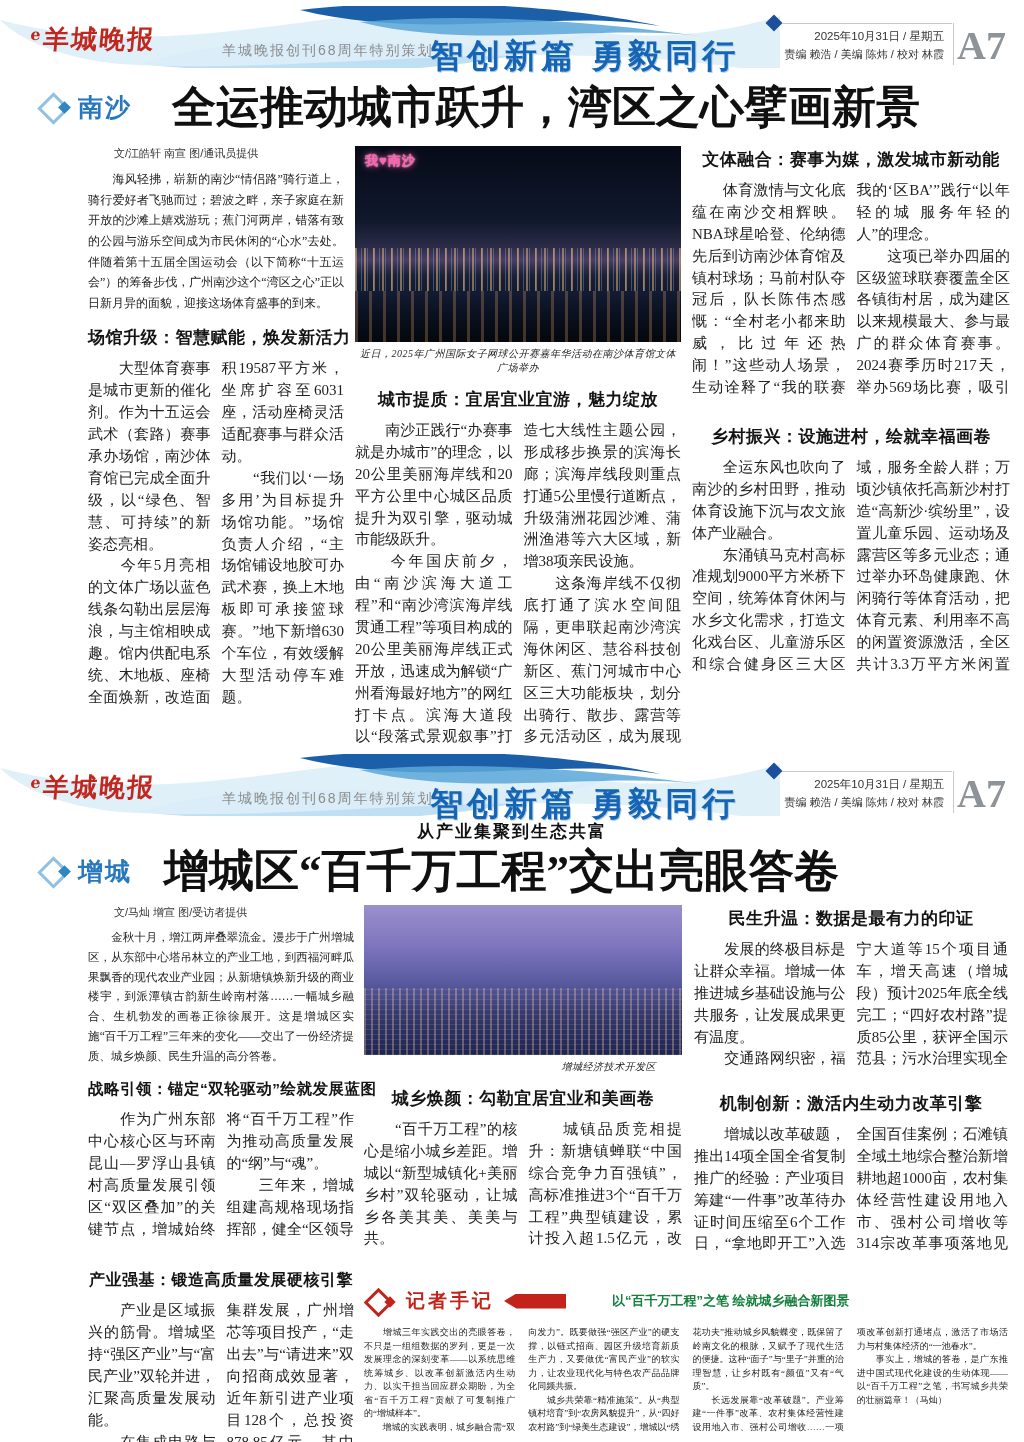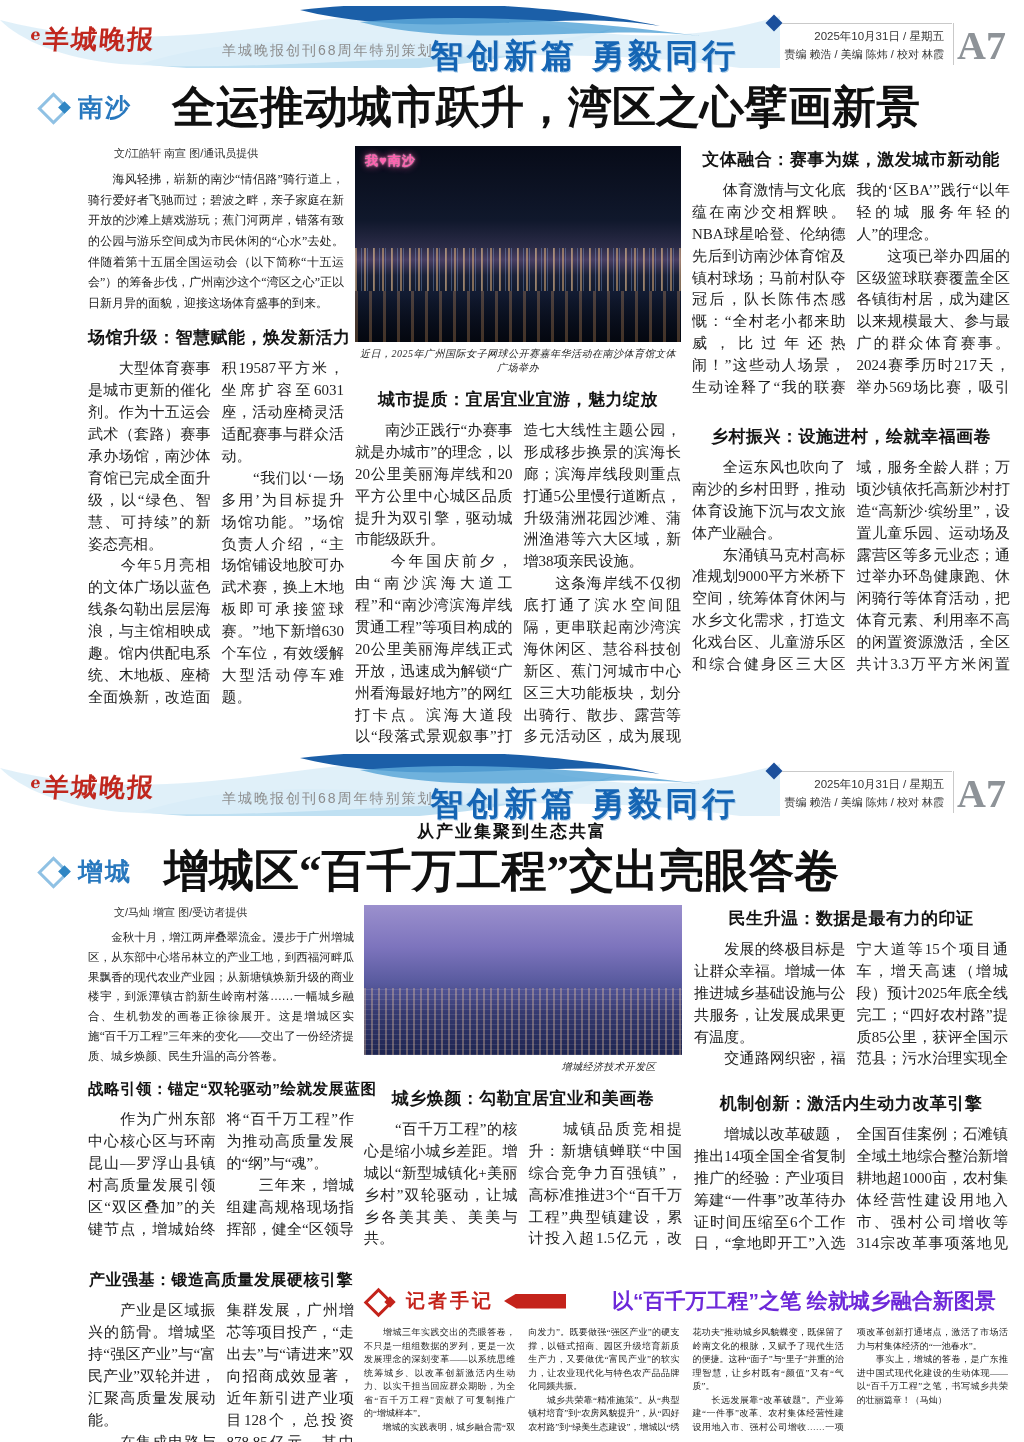--- a/index.html
+++ b/index.html
@@ -76,21 +76,21 @@
   .caption.right{text-align:right;padding-right:26px;font-style:italic;}
 
   
   .reporter{margin-top:10px;}
   .rep-banner{display:flex;align-items:center;height:34px;}
   .rep-ico{position:relative;width:38px;height:30px;}
   .rep-ico .d1{position:absolute;left:4px;top:6px;width:15px;height:15px;border:3px solid #c4231b;transform:rotate(45deg);background:#fff;}
   .rep-ico .d2{position:absolute;left:22px;top:12px;width:8px;height:8px;background:#c4231b;transform:rotate(45deg);}
   .rep-label{color:#c4231b;font-size:19px;font-weight:bold;letter-spacing:3px;margin:0 10px 0 4px;white-space:nowrap;}
   .rep-flag{width:62px;height:15px;background:#c4231b;clip-path:polygon(20% 0,100% 0,100% 100%,20% 100%,0 50%);}
-  .rep-title{font-size:21px;font-weight:bold;color:#6d28d9;margin-left:46px;white-space:nowrap;}
+  .rep-title{font-size:13px;font-weight:bold;color:#15803d;margin-left:46px;white-space:nowrap;}
   .rep-body{margin-top:8px;font-family:"Liberation Serif",serif;font-size:9px;line-height:1.5;color:#222;
             text-align:justify;white-space:pre-line;columns:4;column-gap:13px;column-fill:auto;height:118px;overflow:hidden;}
 </style>
 </head>
 <body>
 
 <div class="page p1">
 
   <div class="hdr">
     <svg class="wave" width="780" height="62" viewBox="0 0 780 62">

